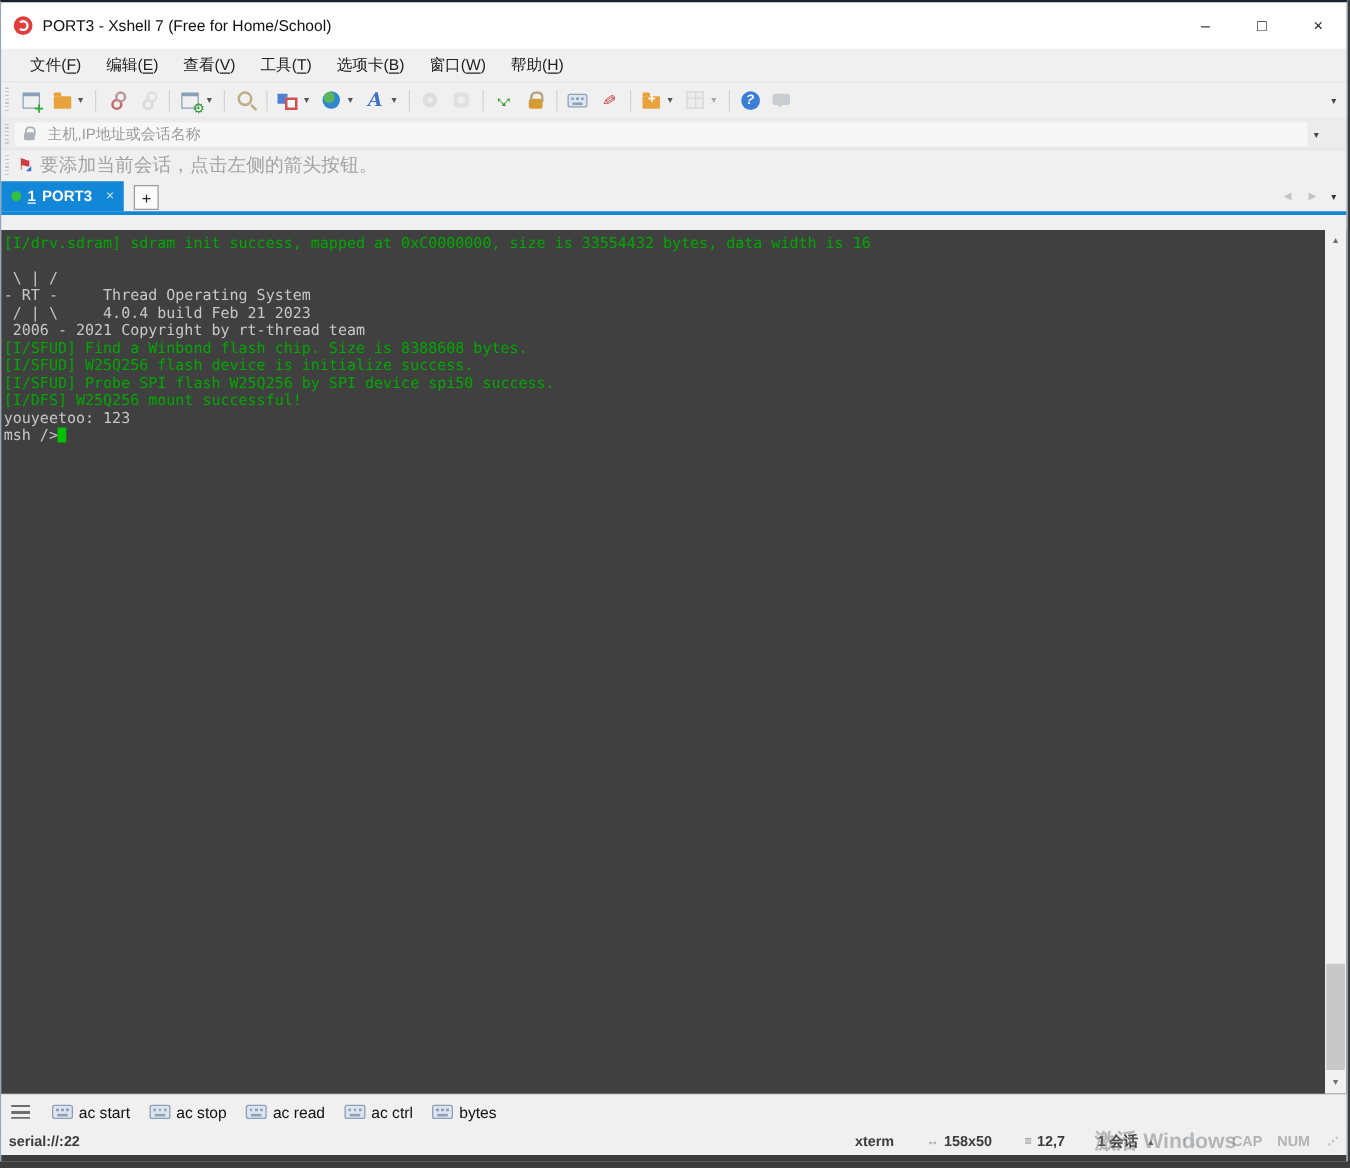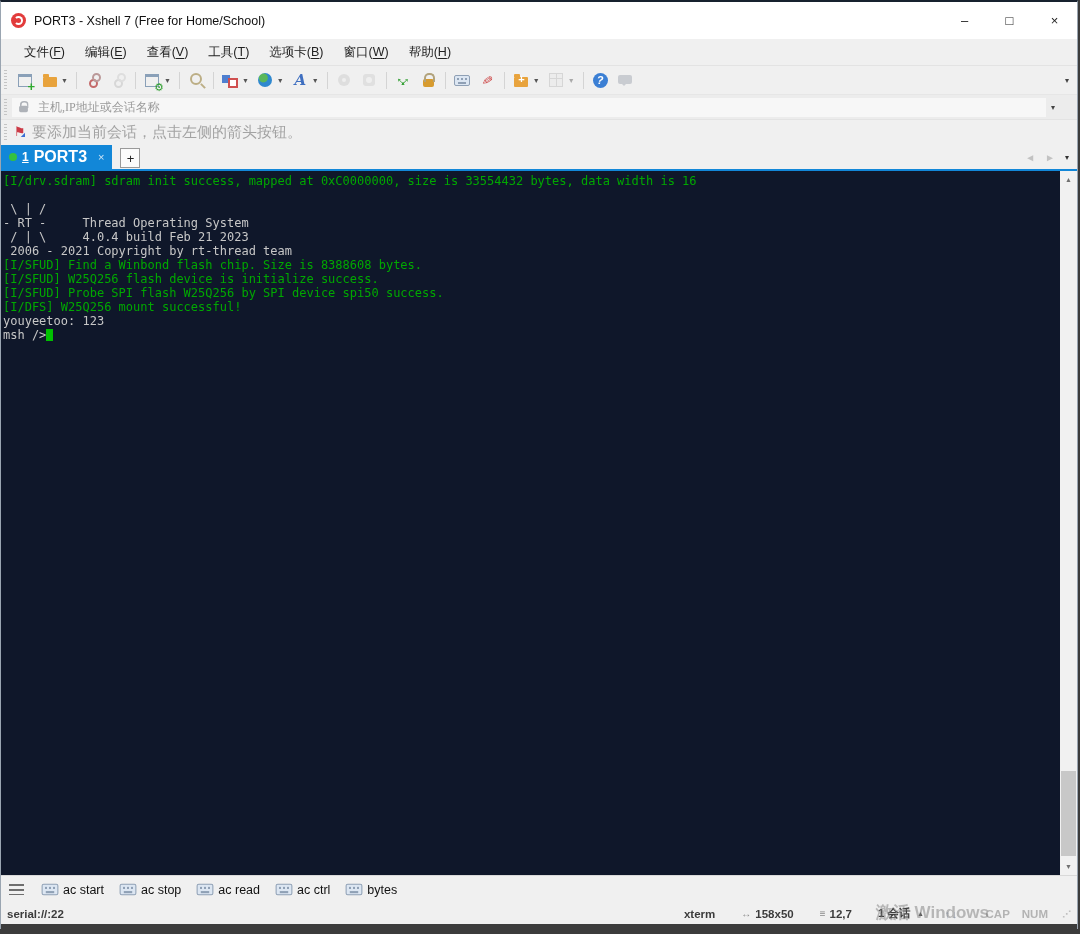--- a/index.html
+++ b/index.html
@@ -63,49 +63,49 @@
   .keyboard-shape::before{content:"";position:absolute;left:3px;bottom:1px;right:3px;height:2px;background:#8fa0b5;}
   .pen-icon i{display:block;transform:scaleX(-1) rotate(-10deg);color:#c44;font-size:13px;}
   .grid-icon i{display:block;width:12px;height:12px;border:1px solid #b8b8b8;background:
      linear-gradient(#b8b8b8,#b8b8b8) 6px 0/1px 100% no-repeat,
      linear-gradient(#b8b8b8,#b8b8b8) 0 4px/100% 1px no-repeat,#e9e9e9;}
   .help-icon i{display:flex;align-items:center;justify-content:center;width:15px;height:15px;border-radius:50%;background:#3b7fd4;color:#fff;font-size:11px;font-weight:bold;}
   .chat-icon i{display:block;width:14px;height:9px;background:#c9ccd1;border-radius:2px;position:relative;margin-top:-2px;}
   .chat-icon i::after{content:"";position:absolute;left:3px;bottom:-5px;border:3px solid transparent;border-top-color:#c9ccd1;}
 
   
-  .addressbar{height:24px;background:#ececec;display:flex;align-items:center;padding:0 17px 0 2px;flex:0 0 auto;border-bottom:1px solid #e3e3e3;font-family:Liberation Serif, serif;}
+  .addressbar{height:24px;background:#ececec;display:flex;align-items:center;padding:0 17px 0 2px;flex:0 0 auto;border-bottom:1px solid #e3e3e3;}
   .address-field{flex:1 1 auto;height:19px;background:#f7f7f7;display:flex;align-items:center;padding:0 6px;}
   .address-field .lock-shape{transform:scale(.8);margin-top:4px;}
   .address-input{flex:1;border:none;outline:none;background:transparent;font-size:12px;color:#333;margin-left:7px;font-family:inherit;}
   .address-input::placeholder{color:#9a9a9a;}
   .address-caret{font-size:8px;color:#444;padding:0 5px;}
 
   
   .infobar{height:25px;background:#f0f0f0;display:flex;align-items:center;padding:0 4px 0 2px;flex:0 0 auto;}
   .flag-icon{width:12px;height:14px;position:relative;margin:0 6px 0 2px;}
   .flag-icon::before{content:"⚑";color:#cc3a46;font-size:13px;position:absolute;left:0;top:-2px;}
   .flag-icon::after{content:"";position:absolute;right:-2px;bottom:0;border:3px solid transparent;border-left-color:#3b6fd4;transform:rotate(45deg);}
   .info-text{font-size:15px;color:#a3a3a3;}
 
   
   .tabbar{height:24px;background:#f0f0f0;display:flex;align-items:flex-end;flex:0 0 auto;position:relative;}
   .tab-active{height:24px;background:#1287d8;color:#fff;display:flex;align-items:center;padding:0 8px 0 8px;gap:5px;}
   .tab-dot{width:8px;height:8px;border-radius:50%;background:#35c13f;}
   .tab-index{font-size:12px;font-weight:bold;text-decoration:underline;}
-  .tab-label{font-size:16px;font-weight:bold;}
+  .tab-label{font-size:12px;font-weight:bold;}
   .tab-close{font-size:11px;color:#cfe6f7;margin-left:6px;}
   .tab-new{width:20px;height:20px;margin:0 0 1px 8px;background:#fbfbfb;border:1px solid #9a9a9a;display:flex;align-items:center;justify-content:center;font-size:13px;color:#222;box-sizing:border-box;}
   .tab-nav{margin-left:auto;display:flex;align-items:center;gap:10px;padding-right:8px;height:100%;}
   .tab-nav .nav-arrow{color:#c2c2c2;font-size:10px;}
   .tab-nav .nav-caret{color:#333;font-size:8px;}
   .tab-underline{position:absolute;left:0;right:0;bottom:-3px;height:3px;background:#1287d8;}
 
   
-  .terminal{flex:1 1 auto;background:#0f172a;position:relative;overflow:hidden;margin-top:2px;}
+  .terminal{flex:1 1 auto;background:#404040;position:relative;overflow:hidden;margin-top:15px;}
   .term-content{position:absolute;left:2px;top:3px;right:20px;font-family:"DejaVu Sans Mono","Liberation Mono",monospace;font-size:12px;line-height:14px;white-space:pre;}
   .tline{height:14px;}
   .tline.green{color:#00a800;}
   .tline.white{color:#c7c7c7;}
   .cursor-block{display:inline-block;width:7px;height:12px;background:#00c000;vertical-align:-2px;}
   
   .scrollbar{position:absolute;top:0;right:0;bottom:0;width:17px;background:#f1f1f1;display:flex;flex-direction:column;}
   .sb-btn{height:17px;display:flex;align-items:center;justify-content:center;font-size:7px;color:#707070;flex:0 0 auto;}
   .sb-track{flex:1;position:relative;}
   .sb-thumb{position:absolute;left:1px;right:1px;bottom:2px;height:85px;background:#c8c8c8;}

